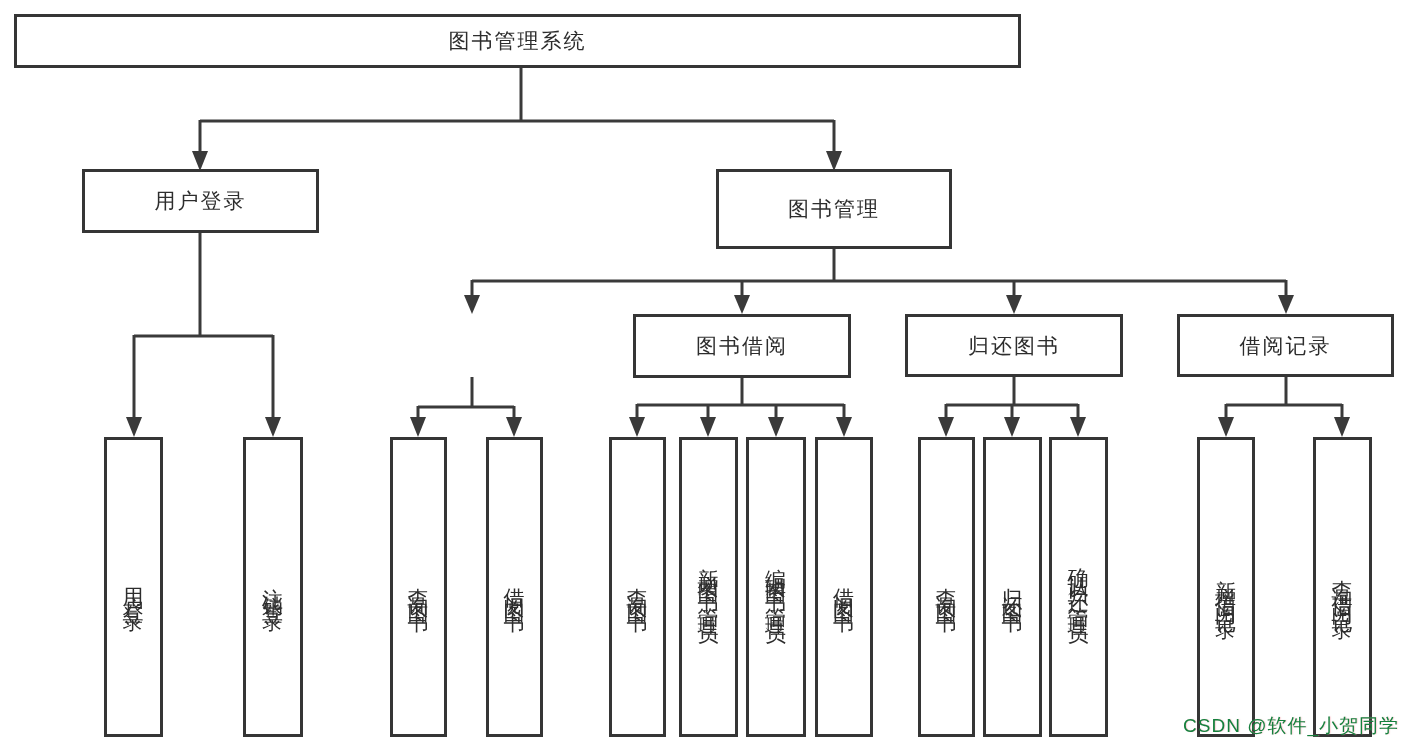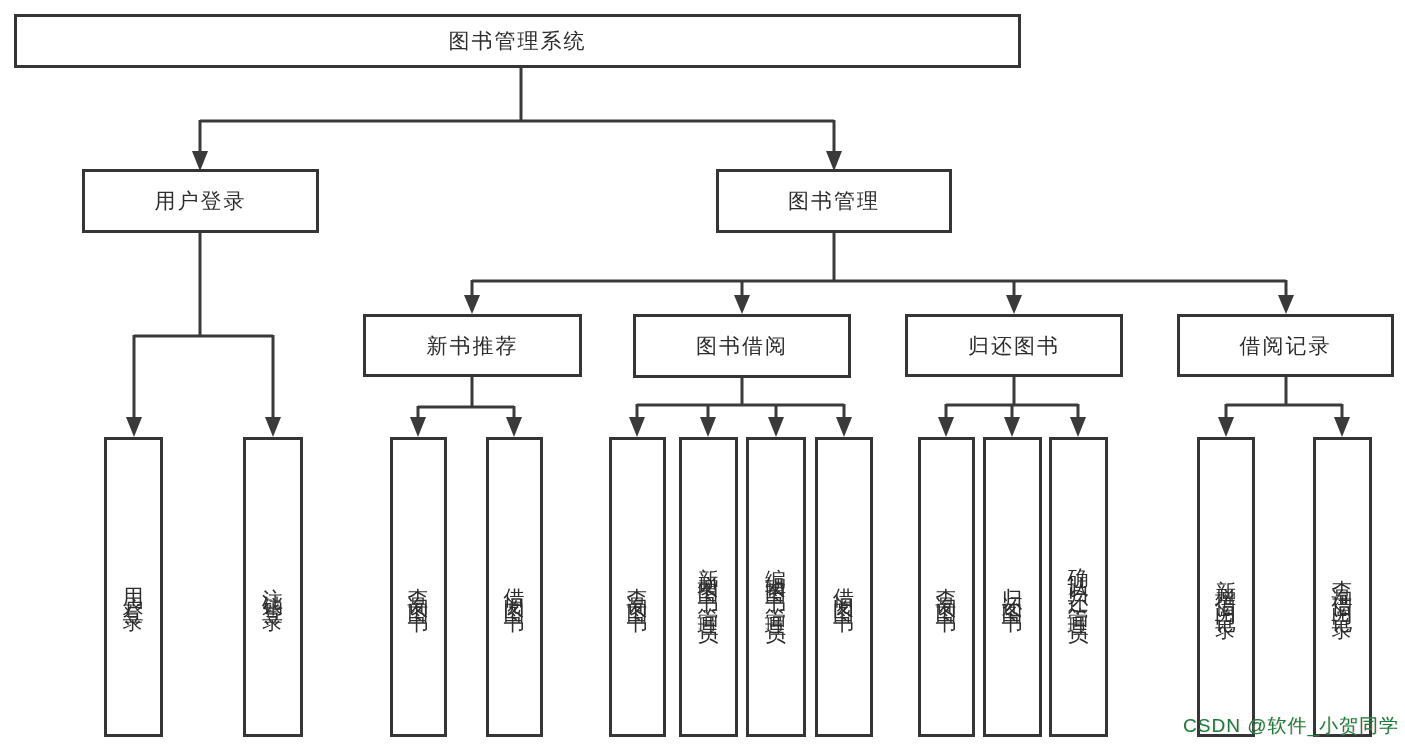--- a/index.html
+++ b/index.html
@@ -46,21 +46,21 @@
     text-orientation: mixed;
     font-size: 21px;
     letter-spacing: 8px;
     line-height: 1;
     white-space: nowrap;
   }
   
   #n-root   { left: 14px;  top: 14px;  width: 1007px; height: 54px; }
   
   #n-l2-0   { left: 82px;  top: 169px; width: 237px;  height: 64px; }
-  #n-l2-1   { left: 716px; top: 169px; width: 236px;  height: 64px; }
+  #n-l2-1   { left: 716px; top: 169px; width: 236px;  height: 80px; }
   
   #n-l3-0   { left: 363px;  top: 314px; width: 219px; height: 63px; }
   #n-l3-1   { left: 633px;  top: 314px; width: 218px; height: 64px; }
   #n-l3-2   { left: 905px;  top: 314px; width: 218px; height: 63px; }
   #n-l3-3   { left: 1177px; top: 314px; width: 217px; height: 63px; }
   
   #leaf-0  { left: 104px;  width: 59px; }
   #leaf-1  { left: 243px;  width: 60px; }
   #leaf-2  { left: 390px;  width: 57px; }
   #leaf-3  { left: 486px;  width: 57px; }
@@ -175,23 +175,20 @@
     <span>图书管理系统</span>
   </div>
 
   <div class="node hnode" id="n-l2-0">
     <span>用户登录</span>
   </div>
   <div class="node hnode" id="n-l2-1">
     <span>图书管理</span>
   </div>
 
-  <div class="node hnode" id="n-l3-0">
-    <span>新书推荐</span>
-  </div>
   <div class="node hnode" id="n-l3-1">
     <span>图书借阅</span>
   </div>
   <div class="node hnode" id="n-l3-2">
     <span>归还图书</span>
   </div>
   <div class="node hnode" id="n-l3-3">
     <span>借阅记录</span>
   </div>
 

